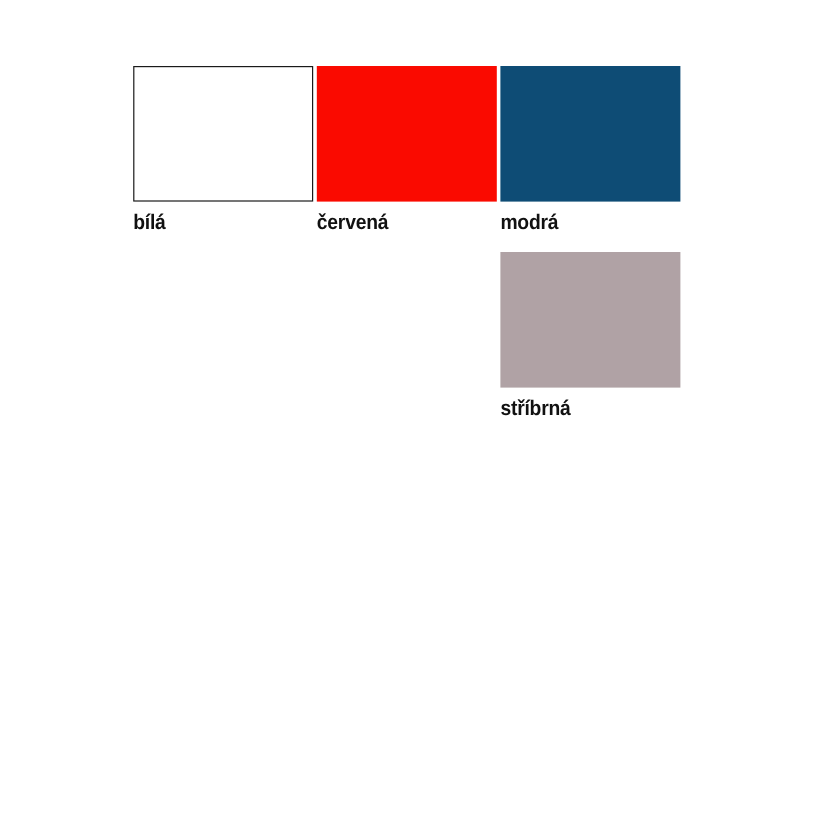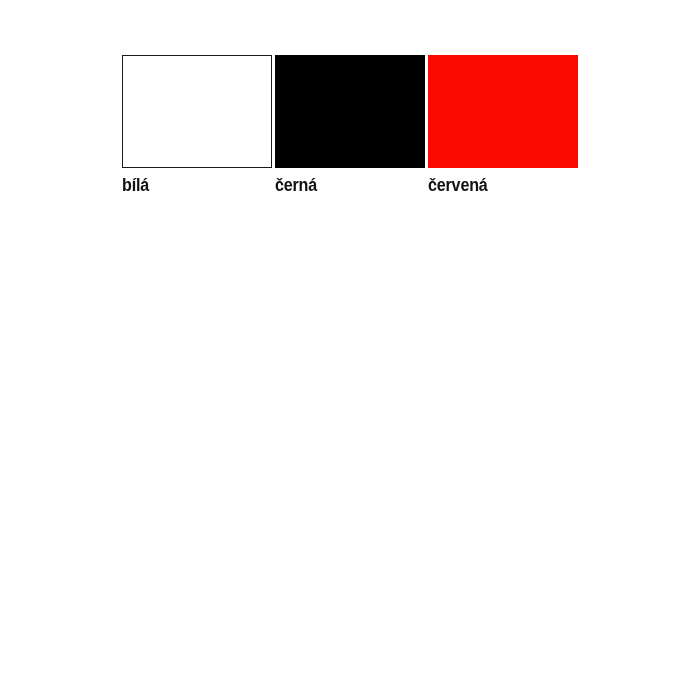--- a/index.html
+++ b/index.html
@@ -16,21 +16,21 @@
 
   #swatch-sheet {
     position: relative;
     width: 700px;
     height: 700px;
     box-sizing: border-box;
   }
 
   .swatch-grid {
     position: absolute;
-    left: 122px;
+    left: 111px;
     top: 55px;
     width: 456px;
     display: grid;
     grid-template-columns: 150px 150px 150px;
     column-gap: 3px;
     row-gap: 0px;
   }
 
   .swatch-cell {
     width: 150px;
@@ -72,34 +72,38 @@
 
 <div id="swatch-sheet">
 
   <div class="swatch-grid">
 
     <div class="swatch-cell">
       <span class="swatch-chip bordered" style="background-color: rgb(255, 255, 255);"></span>
       <span class="swatch-label" style="color: rgb(17, 17, 17);">bílá</span>
     </div>
 
-    <div class="swatch-cell">
-      <span class="swatch-chip" style="background-color: rgb(0, 0, 0);"></span>
-      <span class="swatch-label" style="color: rgb(17, 17, 17);">černá</span>
-    </div>
 
 
     <div class="swatch-cell">
       <span class="swatch-chip" style="background-color: rgb(250, 10, 0);"></span>
       <span class="swatch-label" style="color: rgb(17, 17, 17);">červená</span>
     </div>
 
+    <div class="swatch-cell">
+      <span class="swatch-chip" style="background-color: rgb(14, 76, 117);"></span>
+      <span class="swatch-label" style="color: rgb(17, 17, 17);">modrá</span>
+    </div>
 
 
 
 
 
     <div class="swatch-cell empty-cell"></div>
     <div class="swatch-cell empty-cell"></div>
 
+    <div class="swatch-cell">
+      <span class="swatch-chip" style="background-color: rgb(176, 162, 165);"></span>
+      <span class="swatch-label" style="color: rgb(17, 17, 17);">stříbrná</span>
+    </div>
 
   </div>
 </div>
 
 </body></html>

